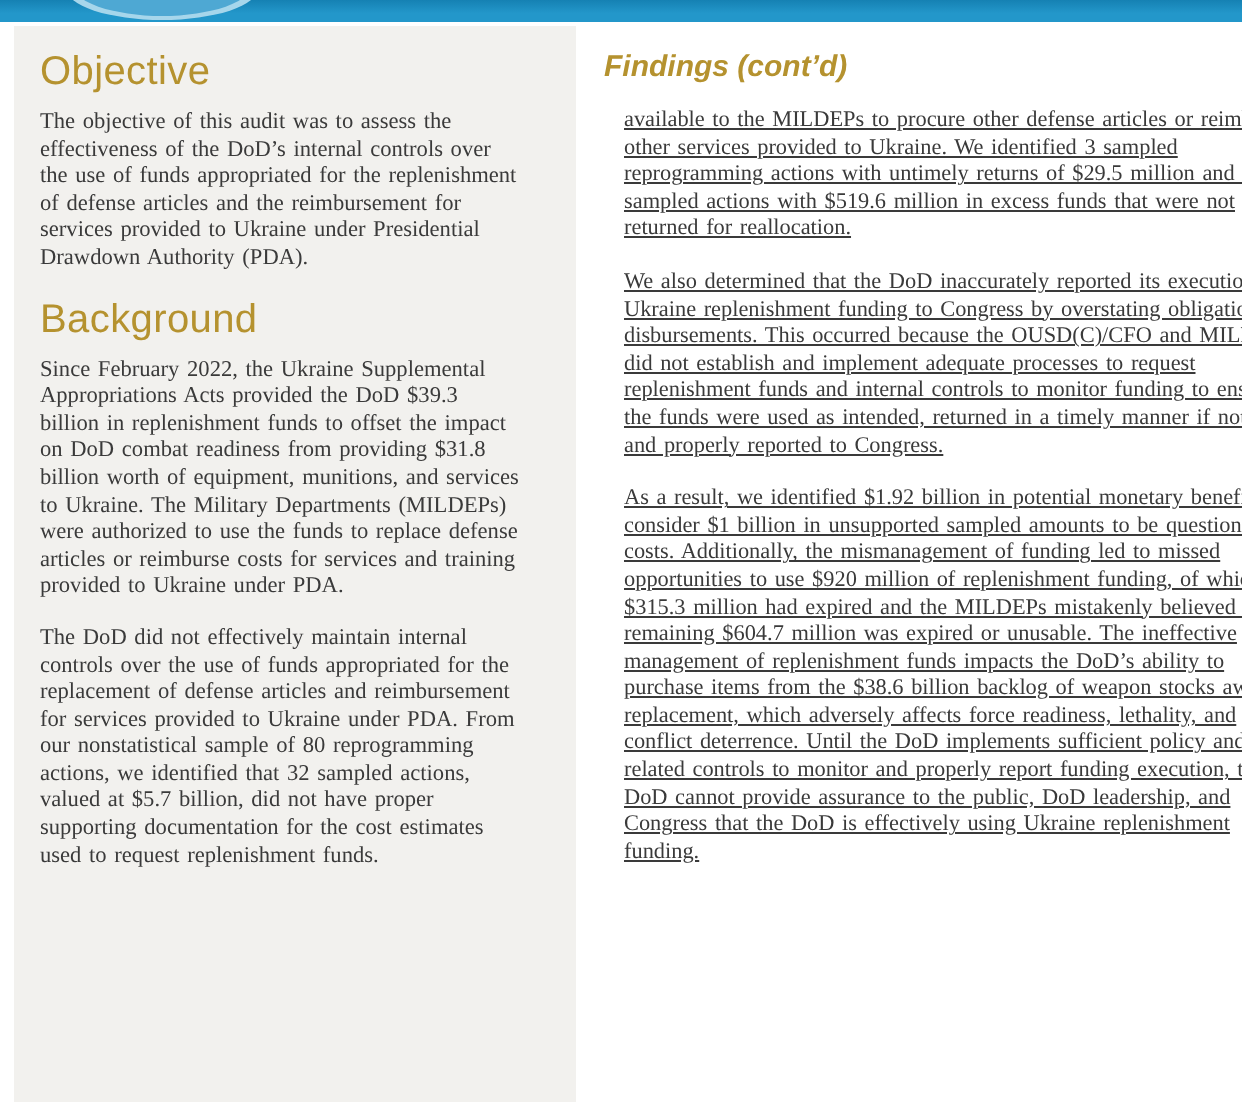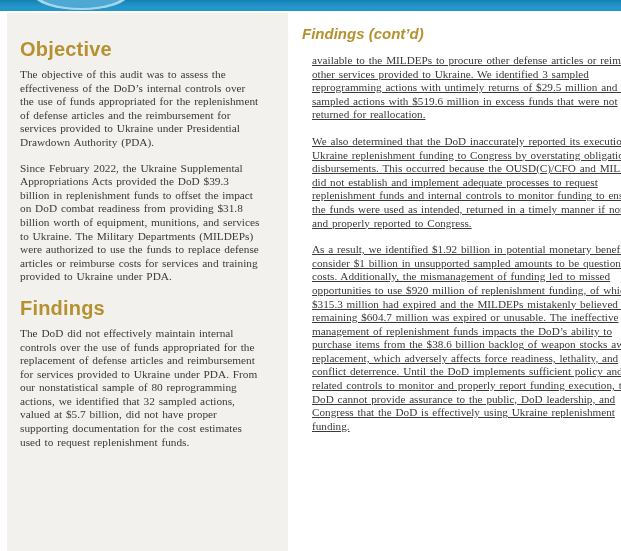--- a/index.html
+++ b/index.html
@@ -45,24 +45,24 @@
   }
   .date {
     font-family: "Liberation Sans", sans-serif;
     font-weight: bold;
     font-size: 13px;
     color: #b5922f;
     margin: 2px 0 0 0;
   }
   h1.gold {
     font-family: "Liberation Sans", sans-serif;
-    font-weight: bold;
+    font-weight: normal;
     font-size: 20px;
     color: #b5922f;
-    margin: 13px 0 7px 0;
+    margin: 0 0 7px 0;
     letter-spacing: 0.2px;
   }
   h2.gold-contd {
     font-family: "Liberation Sans", sans-serif;
     font-weight: bold;
     font-style: italic;
     font-size: 15px;
     color: #b5922f;
     margin: 0 0 12px 0;
   }
@@ -104,25 +104,25 @@
   </div>
 
   <div class="left-panel">
 
     <section>
       <h1 class="gold">Objective</h1>
       <p>The objective of this audit was to assess the effectiveness of the DoD’s internal controls over the use of funds appropriated for the replenishment of defense articles and the reimbursement for services provided to Ukraine under Presidential Drawdown Authority (PDA).</p>
     </section>
 
     <section>
+      <h1 class="gold">Background</h1>
       <p>Since February 2022, the Ukraine Supplemental Appropriations Acts provided the DoD $39.3 billion in replenishment funds to offset the impact on DoD combat readiness from providing $31.8 billion worth of equipment, munitions, and services to Ukraine.  The Military Departments (MILDEPs) were authorized to use the funds to replace defense articles or reimburse costs for services and training provided to Ukraine under PDA.</p>
     </section>
 
     <section>
-      <h1 class="gold">Findings</h1>
       <p>The DoD did not effectively maintain internal controls over the use of funds appropriated for the replacement of defense articles and reimbursement for services provided to Ukraine under PDA.  From our nonstatistical sample of 80 reprogramming actions, we identified that 32 sampled actions, valued at $5.7 billion, did not have proper supporting documentation for the cost estimates used to request replenishment funds.</p>
     </section>
   </div>
 
   <div class="right-panel">
     <h2 class="gold-contd">Findings (cont’d)</h2>
     <div class="body-block">
       <p>available to the MILDEPs to procure other defense articles or reimburse other services provided to Ukraine.  We identified 3 sampled reprogramming actions with untimely returns of $29.5 million and 33 sampled actions with $519.6 million in excess funds that were not returned for reallocation.</p>
       <p>We also determined that the DoD inaccurately reported its execution of Ukraine replenishment funding to Congress by overstating obligations and disbursements.  This occurred because the OUSD(C)/CFO and MILDEPs did not establish and implement adequate processes to request replenishment funds and internal controls to monitor funding to ensure the funds were used as intended, returned in a timely manner if not used, and properly reported to Congress.</p>
       <p>As a result, we identified $1.92 billion in potential monetary benefits.  We consider $1 billion in unsupported sampled amounts to be questioned costs.  Additionally, the mismanagement of funding led to missed opportunities to use $920 million of replenishment funding, of which, $315.3 million had expired and the MILDEPs mistakenly believed the remaining $604.7 million was expired or unusable.  The ineffective management of replenishment funds impacts the DoD’s ability to purchase items from the $38.6 billion backlog of weapon stocks awaiting replacement, which adversely affects force readiness, lethality, and conflict deterrence.  Until the DoD implements sufficient policy and related controls to monitor and properly report funding execution, the DoD cannot provide assurance to the public, DoD leadership, and Congress that the DoD is effectively using Ukraine replenishment funding.</p>

